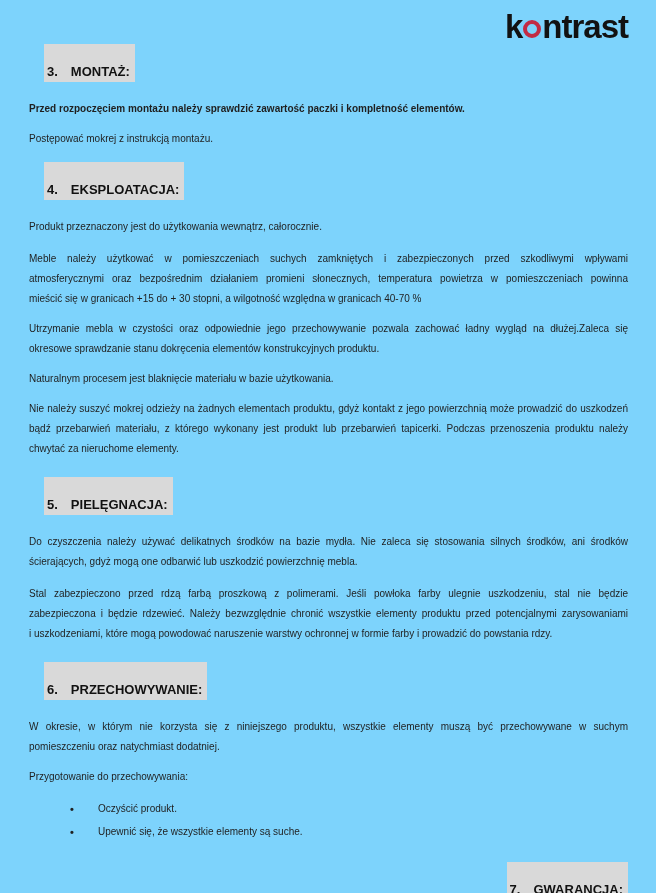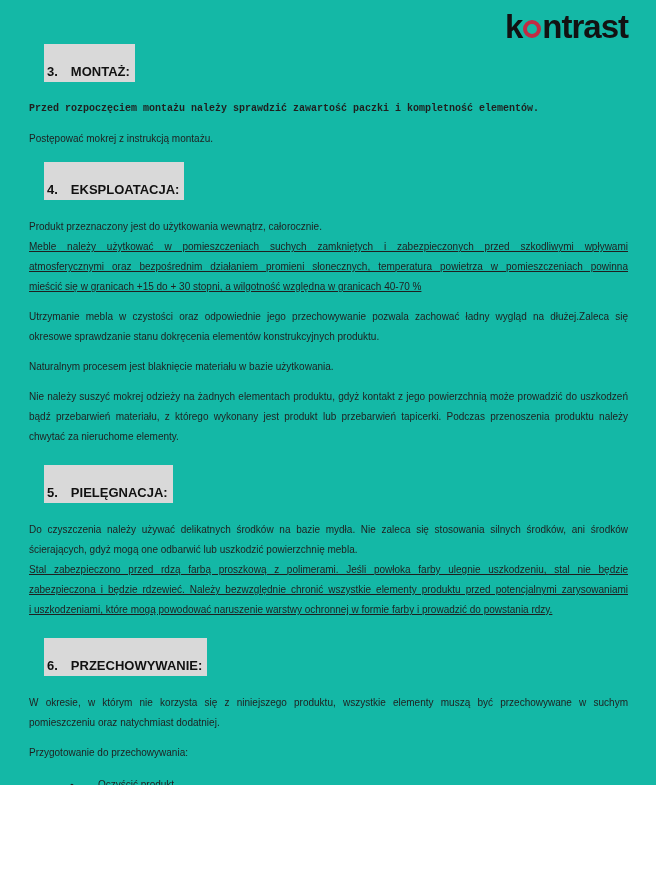--- a/index.html
+++ b/index.html
@@ -1,21 +1,21 @@
 <!DOCTYPE html>
 <html><head>
 <meta charset="utf-8">
 <style>
   html,body { margin:0; padding:0; background:#ffffff; }
   .page {
     position:relative;
-    width:656px; height:785px;
+    width:656px; height:893px;
     box-sizing:border-box;
     padding:12px 28px 0 29px;
-    background:#14b8a6;
+    background:#7dd3fc;
     overflow:hidden;
     font-family:"Liberation Sans","DejaVu Sans",sans-serif;
     color:#1f1f1f;
   }
   
   .logo {
     text-align:right;
     height:30px; line-height:30px;
     font-weight:bold; font-size:33px;
     letter-spacing:-1px;
@@ -42,22 +42,22 @@
     padding:20px 5px 2px 3px;
   }
   .h-num { display:inline-block; margin-right:13px; }
   .mt2  { margin-top:2px; }
   .mt13 { margin-top:13px; }
   .mt18 { margin-top:18px; }
   .mt20 { margin-top:20px;text-align:right; }
   
   .p { font-size:10px; line-height:20px; margin:10px 0 0 0; color:#1f1f1f; }
   .p.first { margin-top:17px; }
-  .p.tight { margin-top:0;text-decoration:underline; }
-  .p.bold  { font-weight:bold;font-family:Liberation Mono, monospace; }
+  .p.tight { margin-top:12px; }
+  .p.bold  { font-weight:bold; }
   .p .ln { text-align:justify; text-align-last:justify; }
   .p .ln:last-child { text-align-last:left; }
   
   .bullets { margin-top:12px; }
   .bullet-row { display:flex; margin-left:41px; font-size:10px; line-height:20px; }
   .bullet-row + .bullet-row { margin-top:3px; }
   .bullet-dot { width:28px; font-weight:bold; font-size:11px; }
 </style>
 </head>
 <body>

